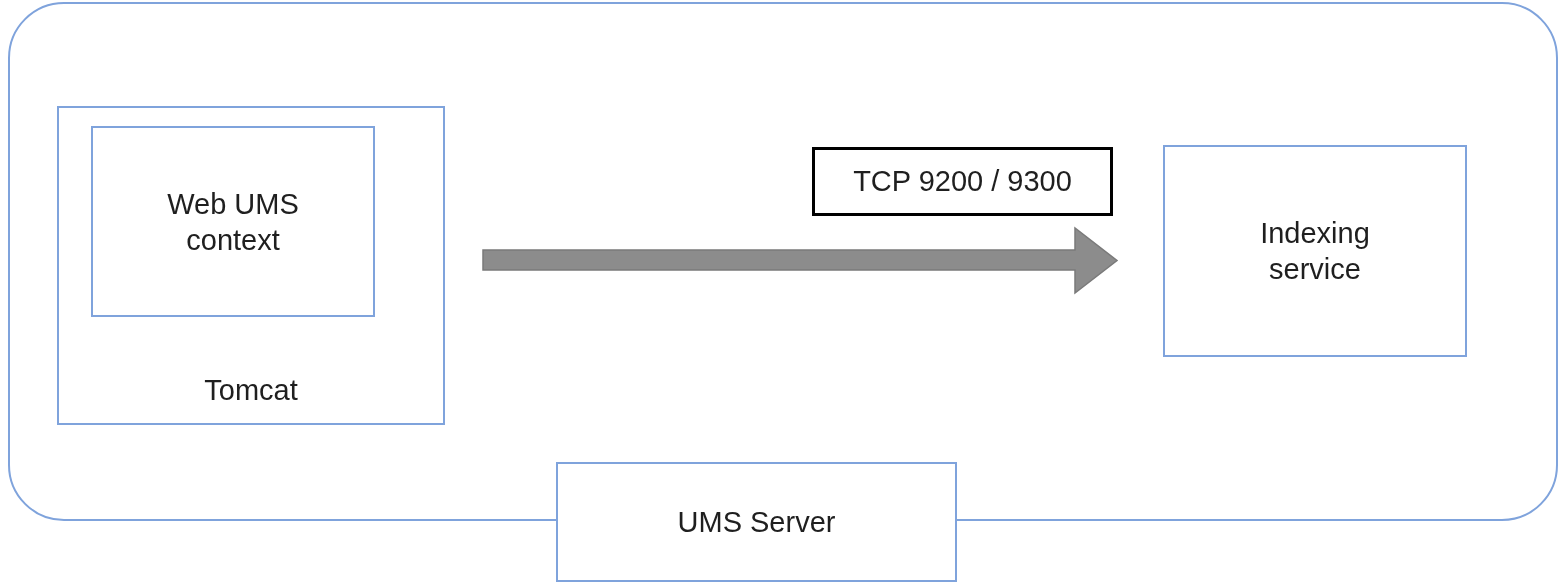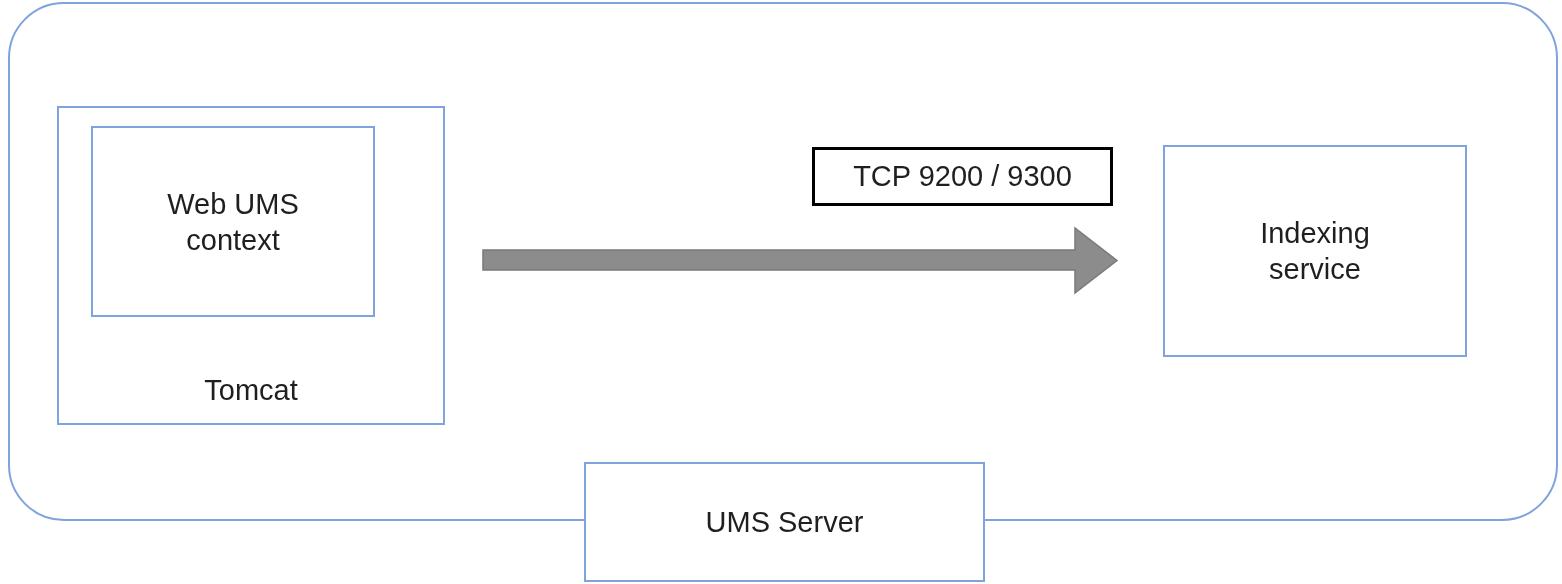--- a/index.html
+++ b/index.html
@@ -73,38 +73,38 @@
     font-size: 29px;
     line-height: 36px;
     text-align: center;
     z-index: 2;
   }
   .tcp-box {
     position: absolute;
     left: 812px;
     top: 147px;
     width: 301px;
-    height: 59px;
+    height: 69px;
     border: 3px solid var(--label-border);
     background: var(--background);
     display: flex;
     align-items: center;
     justify-content: center;
     font-size: 29px;
     z-index: 3;
   }
   .indexing-box {
     left: 1163px;
     top: 145px;
     width: 304px;
     height: 212px;
   }
   .indexing-box .label { max-width: 150px; }
   .ums-server-box {
-    left: 584px;
+    left: 556px;
     top: 462px;
     width: 401px;
     height: 120px;
     z-index: 4;
   }
   .arrow-svg {
     position: absolute;
     left: 0;
     top: 0;
     width: 1562px;

